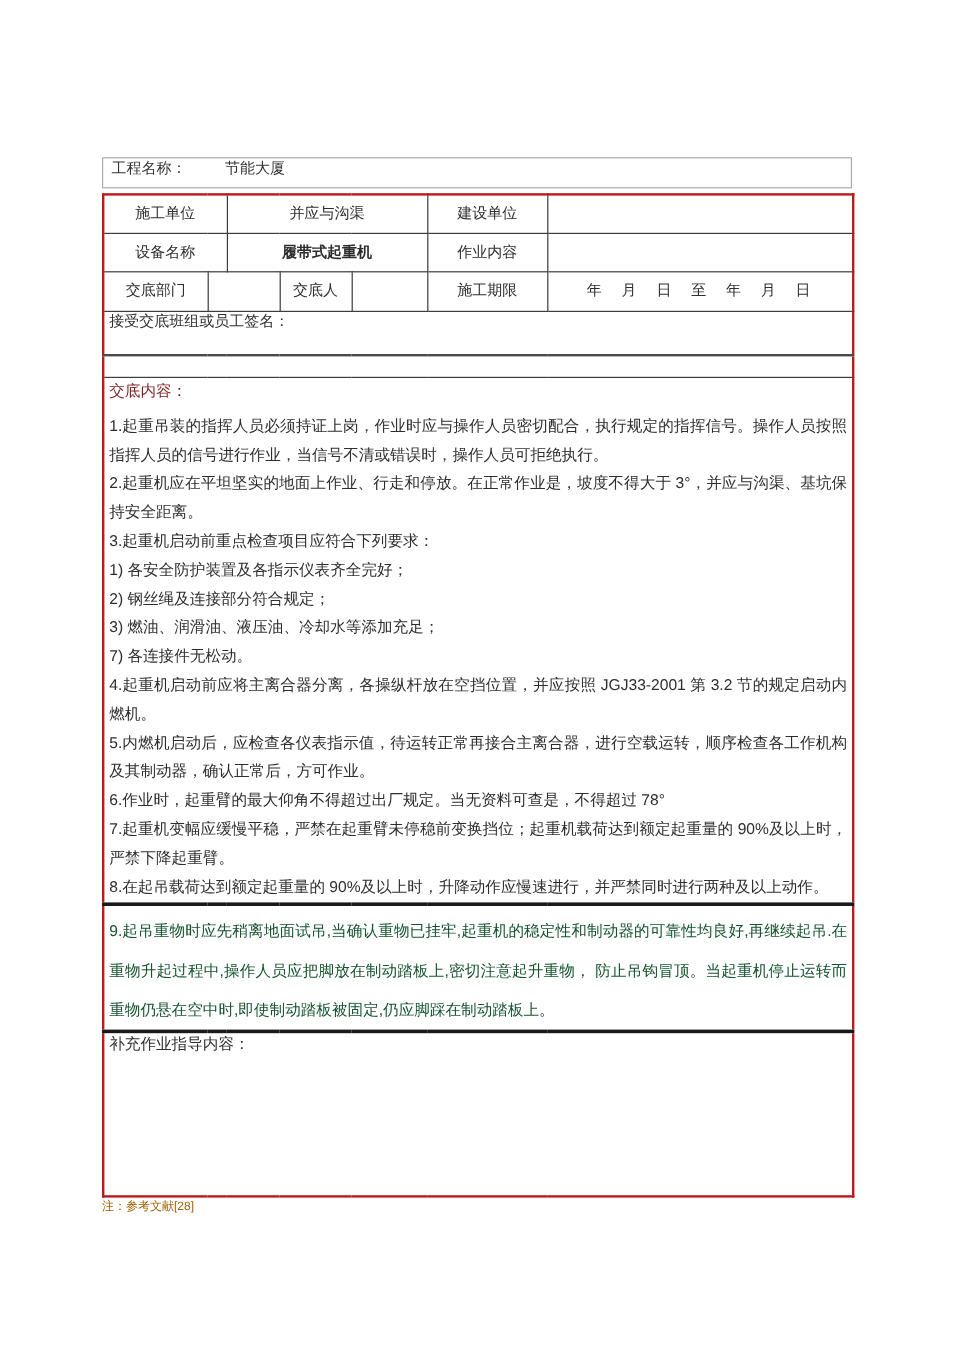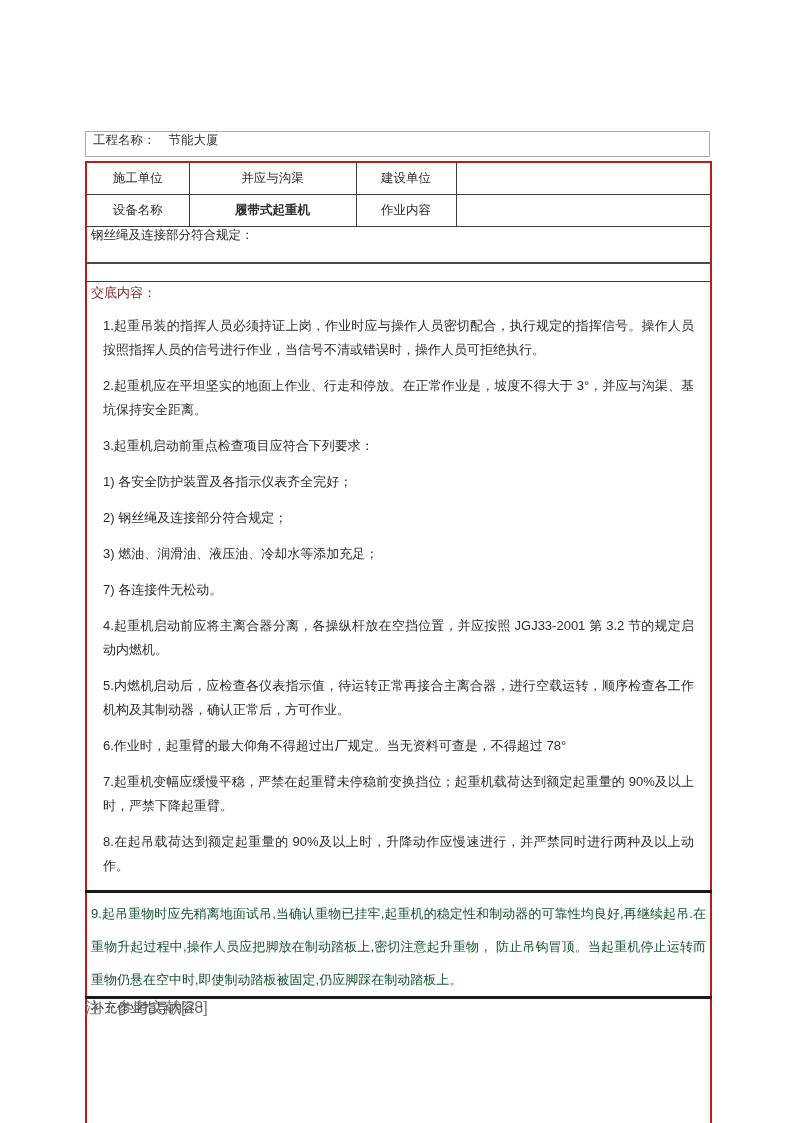--- a/index.html
+++ b/index.html
@@ -37,21 +37,21 @@
     width: 625px;
     height: 26px;
     border: 1px solid #ababab;
     box-sizing: border-box;
     display: flex;
     align-items: flex-start;
     padding-left: 7px;
     font-size: 12.5px;
     color: #333333;
   }
-  .project-box .project-value { margin-left: 13px; }
+  .project-box .project-value { margin-left: 32px; }
 
   table.form {
     position: absolute;
     left: 85px;
     top: 161px;
     width: 625px;
     border-collapse: collapse;
     table-layout: fixed;
     border: 2px solid #b91c1c;
   }
@@ -84,35 +84,35 @@
   .content-label {
     font-size: 13px;
     margin: 2px 0 8px 0;
     color: #7f1d1d;
   }
   .para {
     font-size: 13px;
     line-height: 24px;
     text-align: justify;
     color: #2e2e2e;
-    margin: 12px;
+    margin: 0;
   }
   .para-nine {
     font-size: 13px;
     line-height: 33px;
     text-align: justify;
     color: #14532d;
     margin: 4px 0 0 0;
   }
   .foot-note {
     position: absolute;
     left: 85px;
     top: 998px;
-    font-size: 16px;
-    color: #737373;
+    font-size: 10px;
+    color: #a16207;
   }
 </style>
 </head>
 <body>
 
 <div class="page">
 
 
   <div class="project-box">
     <span>工程名称：</span>
@@ -138,23 +138,31 @@
       <td class="c"></td>
     </tr>
 
     <tr class="r-info">
       <td class="c" colspan="2">设备名称</td>
       <td class="c bold-val" colspan="3">履带式起重机</td>
       <td class="c">作业内容</td>
       <td class="c"></td>
     </tr>
 
+    <tr class="r-dept">
+      <td class="c">交底部门</td>
+      <td class="c" colspan="2"></td>
+      <td class="c">交底人</td>
+      <td class="c"></td>
+      <td class="c">施工期限</td>
+      <td class="c date-cell">年　月　日　至　年　月　日</td>
+    </tr>
 
     <tr class="r-sign">
-      <td class="top" colspan="7">钢丝绳及连接部分符合规定：</td>
+      <td class="top" colspan="7">接受交底班组或员工签名：</td>
     </tr>
 
     <tr class="r-blank">
       <td colspan="7"></td>
     </tr>
 
     <tr class="r-content">
       <td class="top" colspan="7">
         <div class="content-label">交底内容：</div>
         <p class="para">1.起重吊装的指挥人员必须持证上岗，作业时应与操作人员密切配合，执行规定的指挥信号。操作人员按照指挥人员的信号进行作业，当信号不清或错误时，操作人员可拒绝执行。</p>

